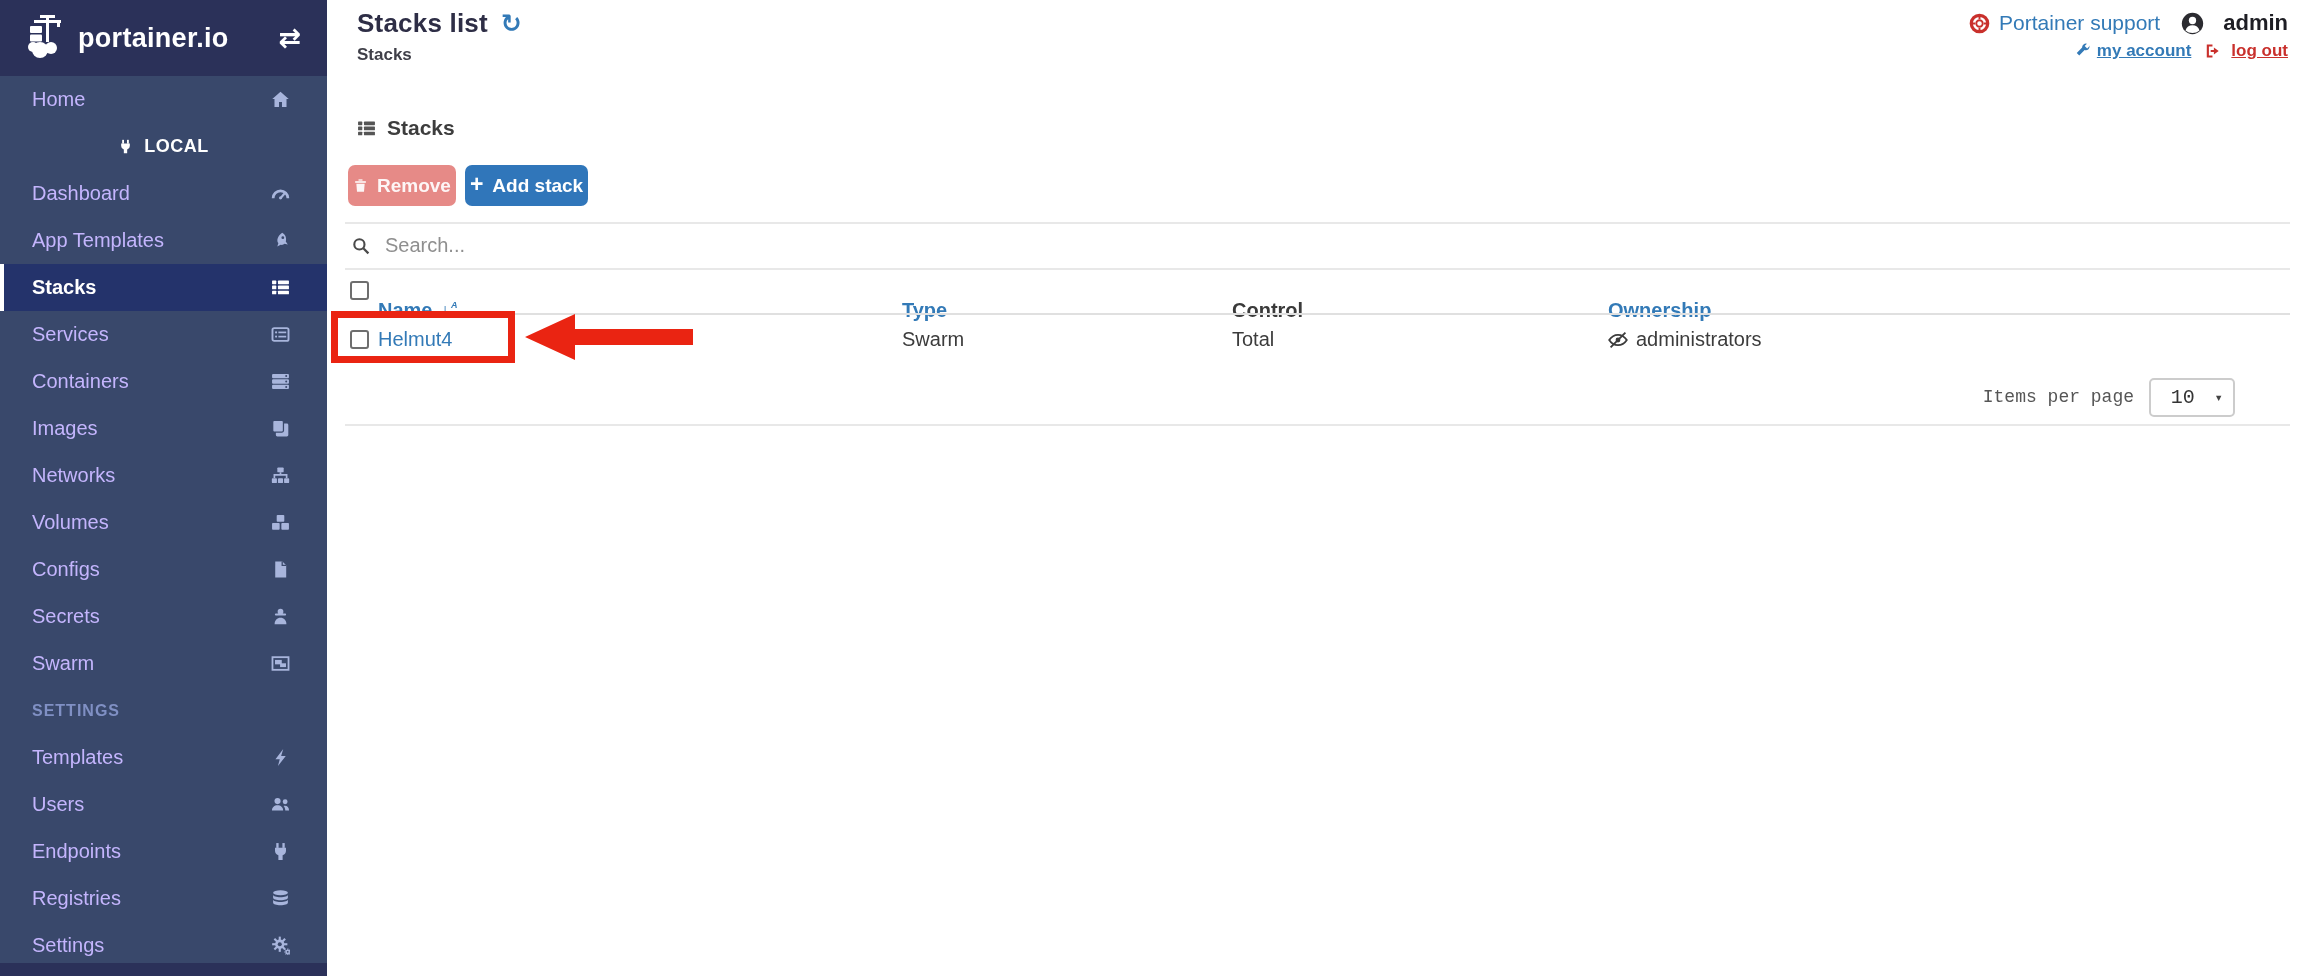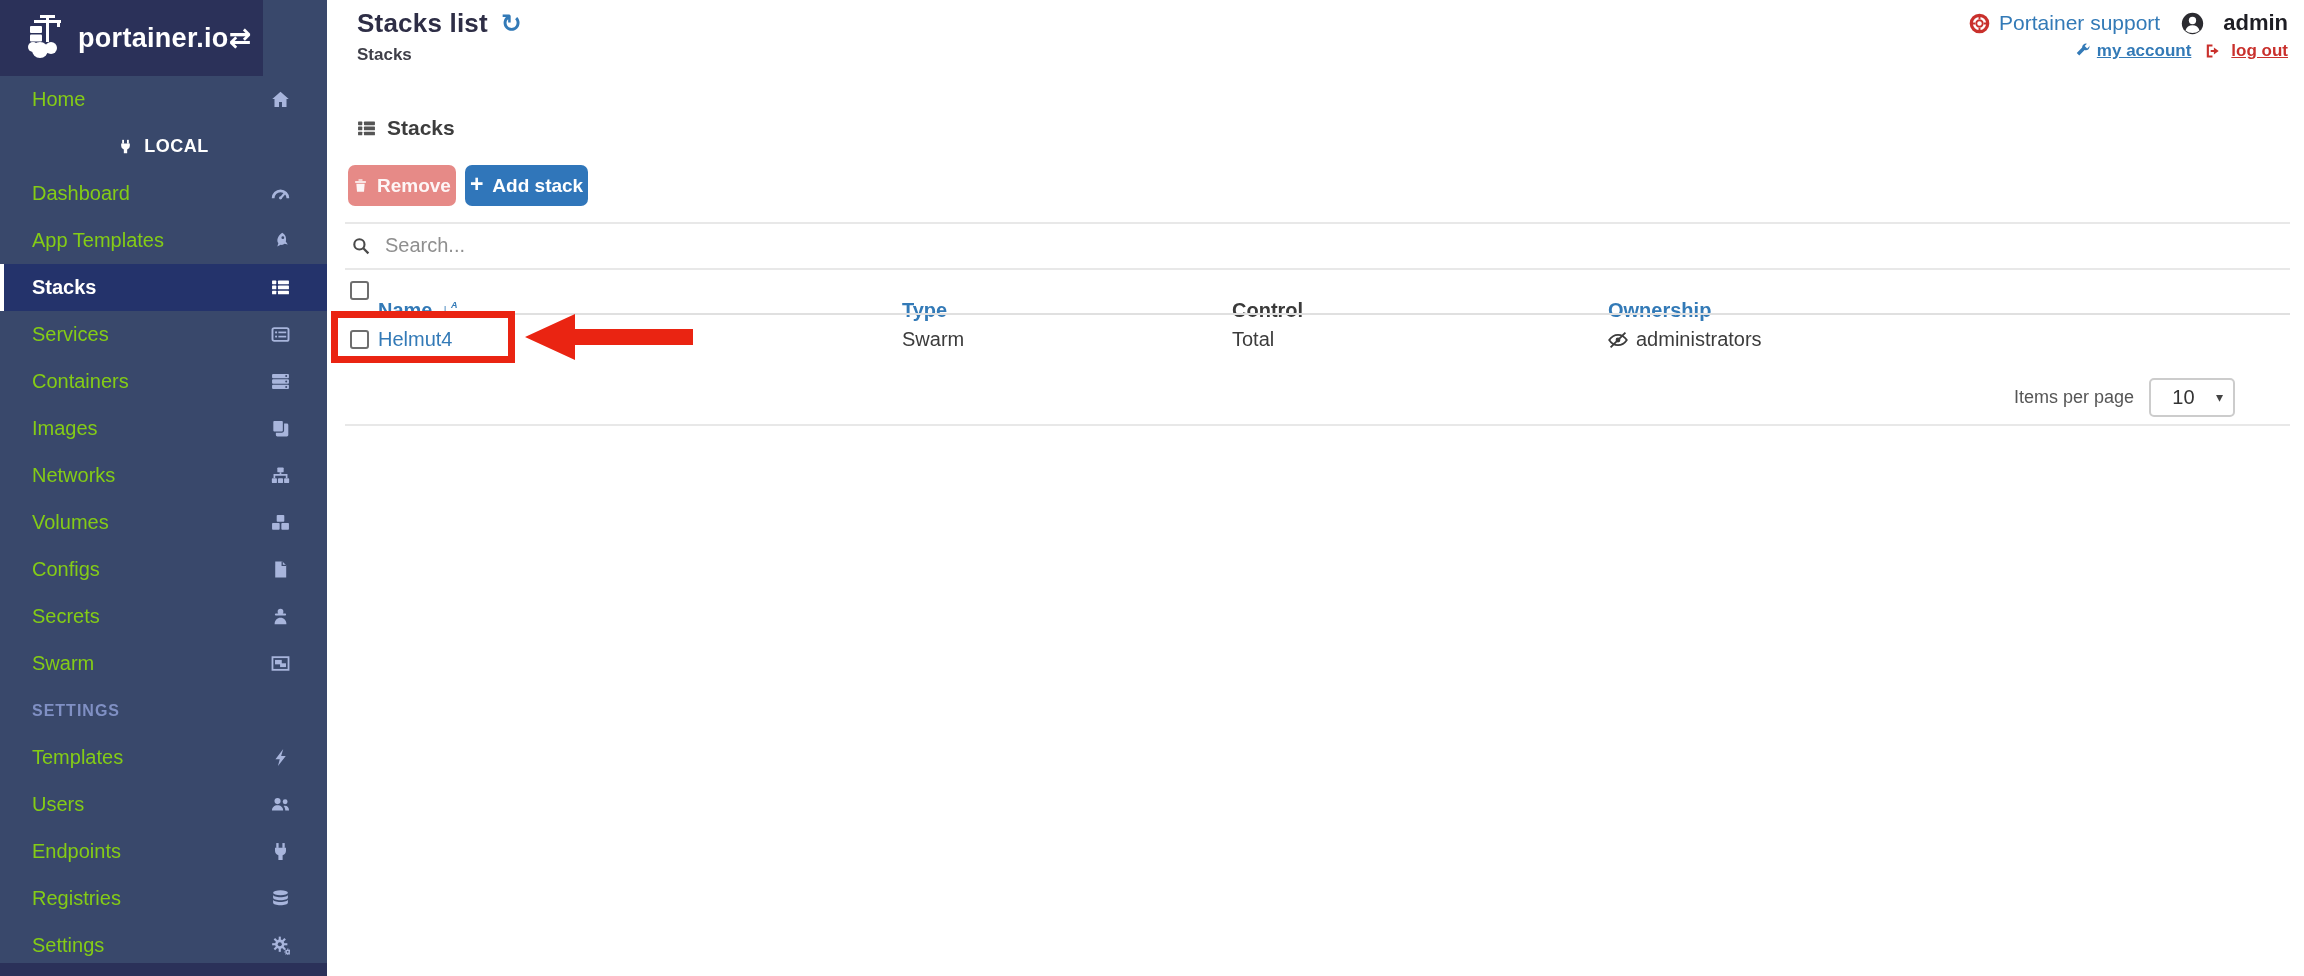--- a/index.html
+++ b/index.html
@@ -6,27 +6,27 @@
   body{
     width:2304px;height:976px;position:relative;overflow:hidden;
     background:#ffffff;
     font-family:"Liberation Sans","DejaVu Sans",sans-serif;
     -webkit-font-smoothing:antialiased;
   }
   svg{display:block;}
 
   
   .sidebar{position:absolute;left:0;top:0;width:327px;height:976px;background:#39486b;z-index:5;}
-  .logo-bar{position:absolute;left:0;top:0;width:263px;height:76px;background:#2b3159;display:flex;align-items:center;padding:0 26px;box-sizing:border-box;}
+  .logo-bar{position:absolute;left:0;top:0;width:327px;height:76px;background:#2b3159;display:flex;align-items:center;padding:0 26px;box-sizing:border-box;}
   .logo-mark{width:44px;height:48px;color:#fff;margin-right:8px;}
   .logo-text{color:#fff;font-size:27px;font-weight:600;letter-spacing:.3px;flex:1;}
   .exchange{color:#fff;font-size:27px;font-weight:700;line-height:1;cursor:pointer;}
   #sidebar-nav{position:absolute;left:0;top:76px;width:327px;}
   .nav-item{height:47px;display:flex;align-items:center;justify-content:space-between;
-    padding:0 36px 0 32px;color:#84cc16;font-size:20px;cursor:pointer;box-sizing:border-box;}
+    padding:0 36px 0 32px;color:#c4b5fd;font-size:20px;cursor:pointer;box-sizing:border-box;}
   .nav-item .ni{color:#a8b5dc;font-size:19px;width:22px;display:flex;justify-content:center;}
   .nav-item.active{background:#24336b;color:#ffffff;font-weight:700;border-left:4px solid #ffffff;padding-left:28px;}
   .nav-item.active .ni{color:#ffffff;}
   .nav-endpoint{height:47px;display:flex;align-items:center;justify-content:center;gap:11px;
     color:#ffffff;font-size:18px;font-weight:700;letter-spacing:.5px;cursor:pointer;}
   .nav-endpoint .ni{font-size:15px;color:#fff;display:flex;}
   .nav-section{height:47px;display:flex;align-items:center;padding:0 32px;color:#8090c4;
     font-size:16px;font-weight:700;letter-spacing:1px;}
   .sidebar-footer{position:absolute;left:0;bottom:0;width:327px;height:13px;background:#2b3159;}
 
@@ -78,21 +78,21 @@
   .col-name{left:33px;} .col-type{left:557px;} .col-control{left:887px;} .col-owner{left:1263px;}
   .name-head{display:flex;align-items:center;gap:8px;}
   .sort-ic{display:inline-flex;align-items:flex-start;gap:1px;color:#337ab7;}
   .sort-arrow{font-size:19px;font-weight:700;line-height:1;}
   .sort-letters{display:flex;flex-direction:column;font-size:9px;font-weight:700;line-height:1;font-style:normal;}
   .td{position:absolute;font-size:20px;color:#3c3c3c;top:14px;}
   .td a, .td .link{color:#337ab7;text-decoration:none;cursor:pointer;}
   .owner-cell{display:flex;align-items:center;gap:8px;}
   .owner-cell .oicon{color:#3c3c3c;font-size:20px;display:flex;}
 
-  .pagination{position:absolute;right:55px;top:375px;height:44px;display:flex;align-items:center;gap:15px;}
+  .pagination{position:absolute;right:55px;top:375px;height:44px;display:flex;align-items:center;gap:15px;font-family:Liberation Mono, monospace;}
   .pg-label{font-size:18px;color:#565656;}
   .pg-select{width:86px;height:39px;border:2px solid #cccccc;border-radius:5px;background:#fff;
     display:flex;align-items:center;cursor:pointer;box-sizing:border-box;}
   .pg-value{flex:1;text-align:center;font-size:20px;color:#333;}
   .pg-caret{color:#444;font-size:14px;margin-right:10px;}
 
   
   .annot-rect{position:absolute;left:331px;top:311px;width:184px;height:52px;
     border:7px solid #ea2412;box-sizing:border-box;z-index:40;background:transparent;}
   .annot-arrow{position:absolute;left:523px;top:311px;z-index:40;}

